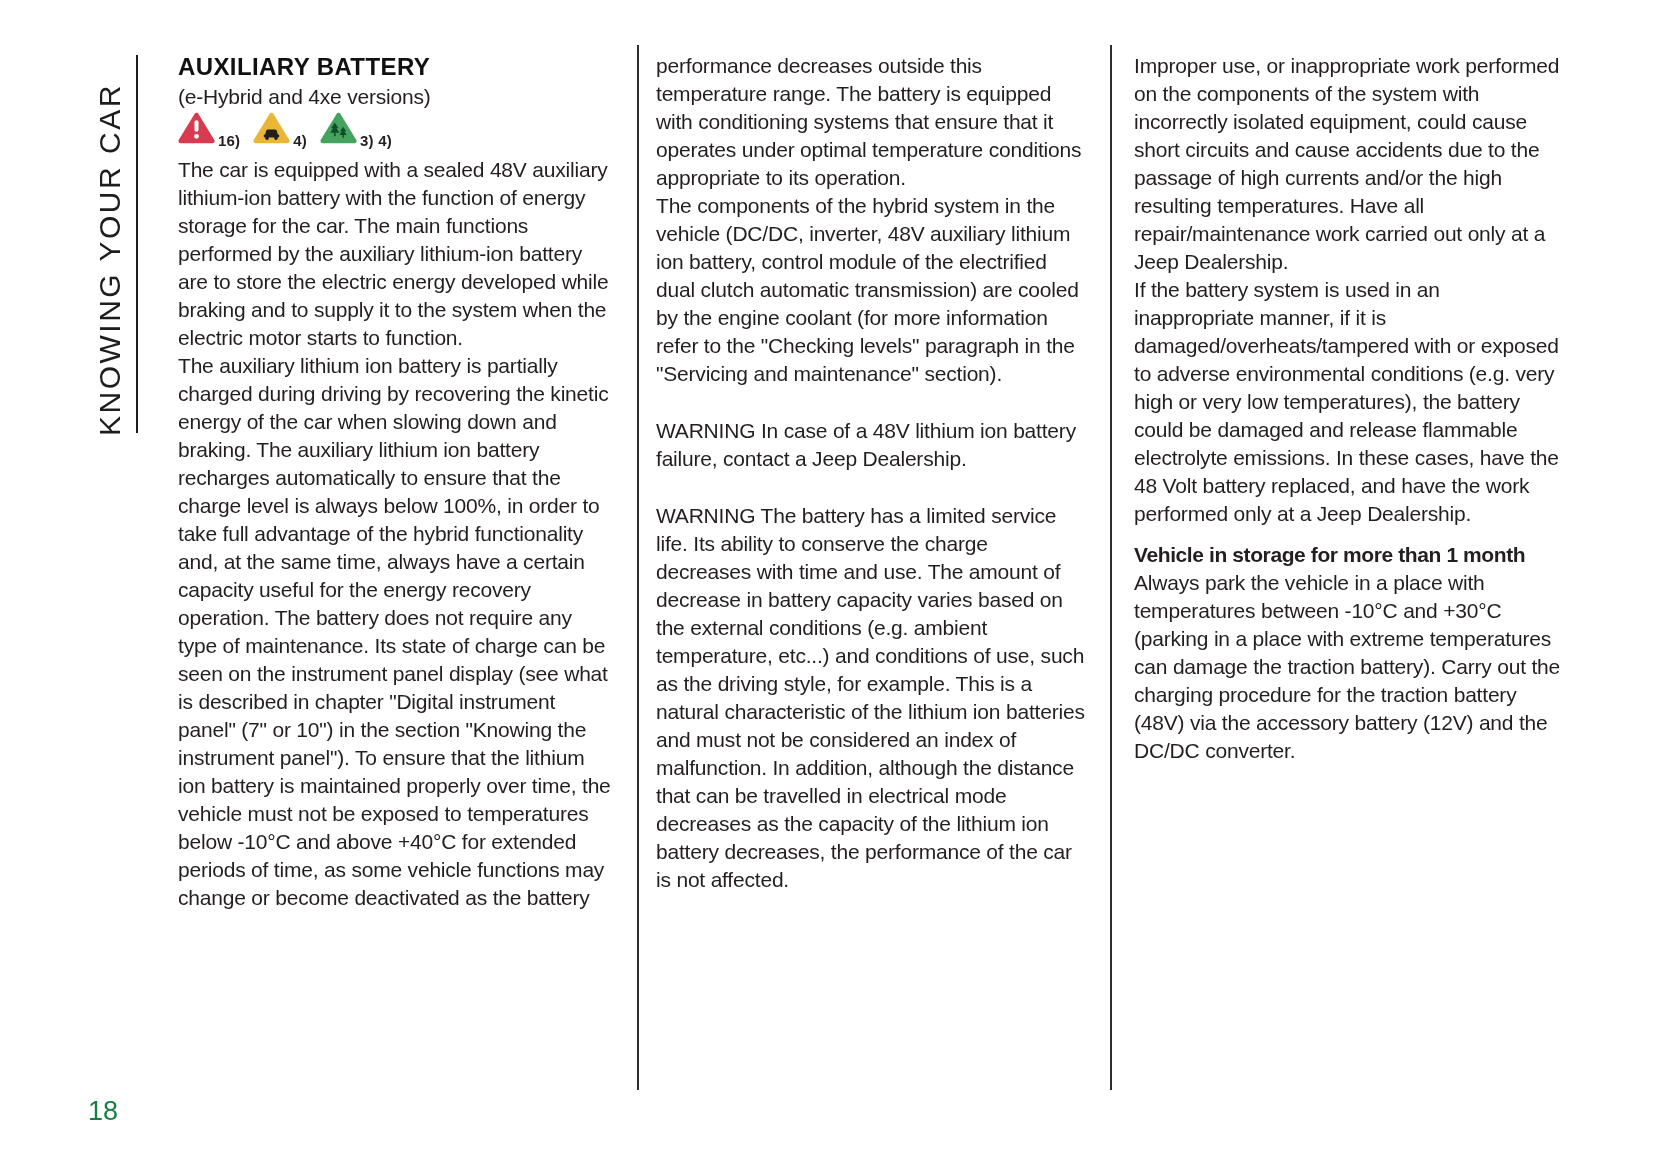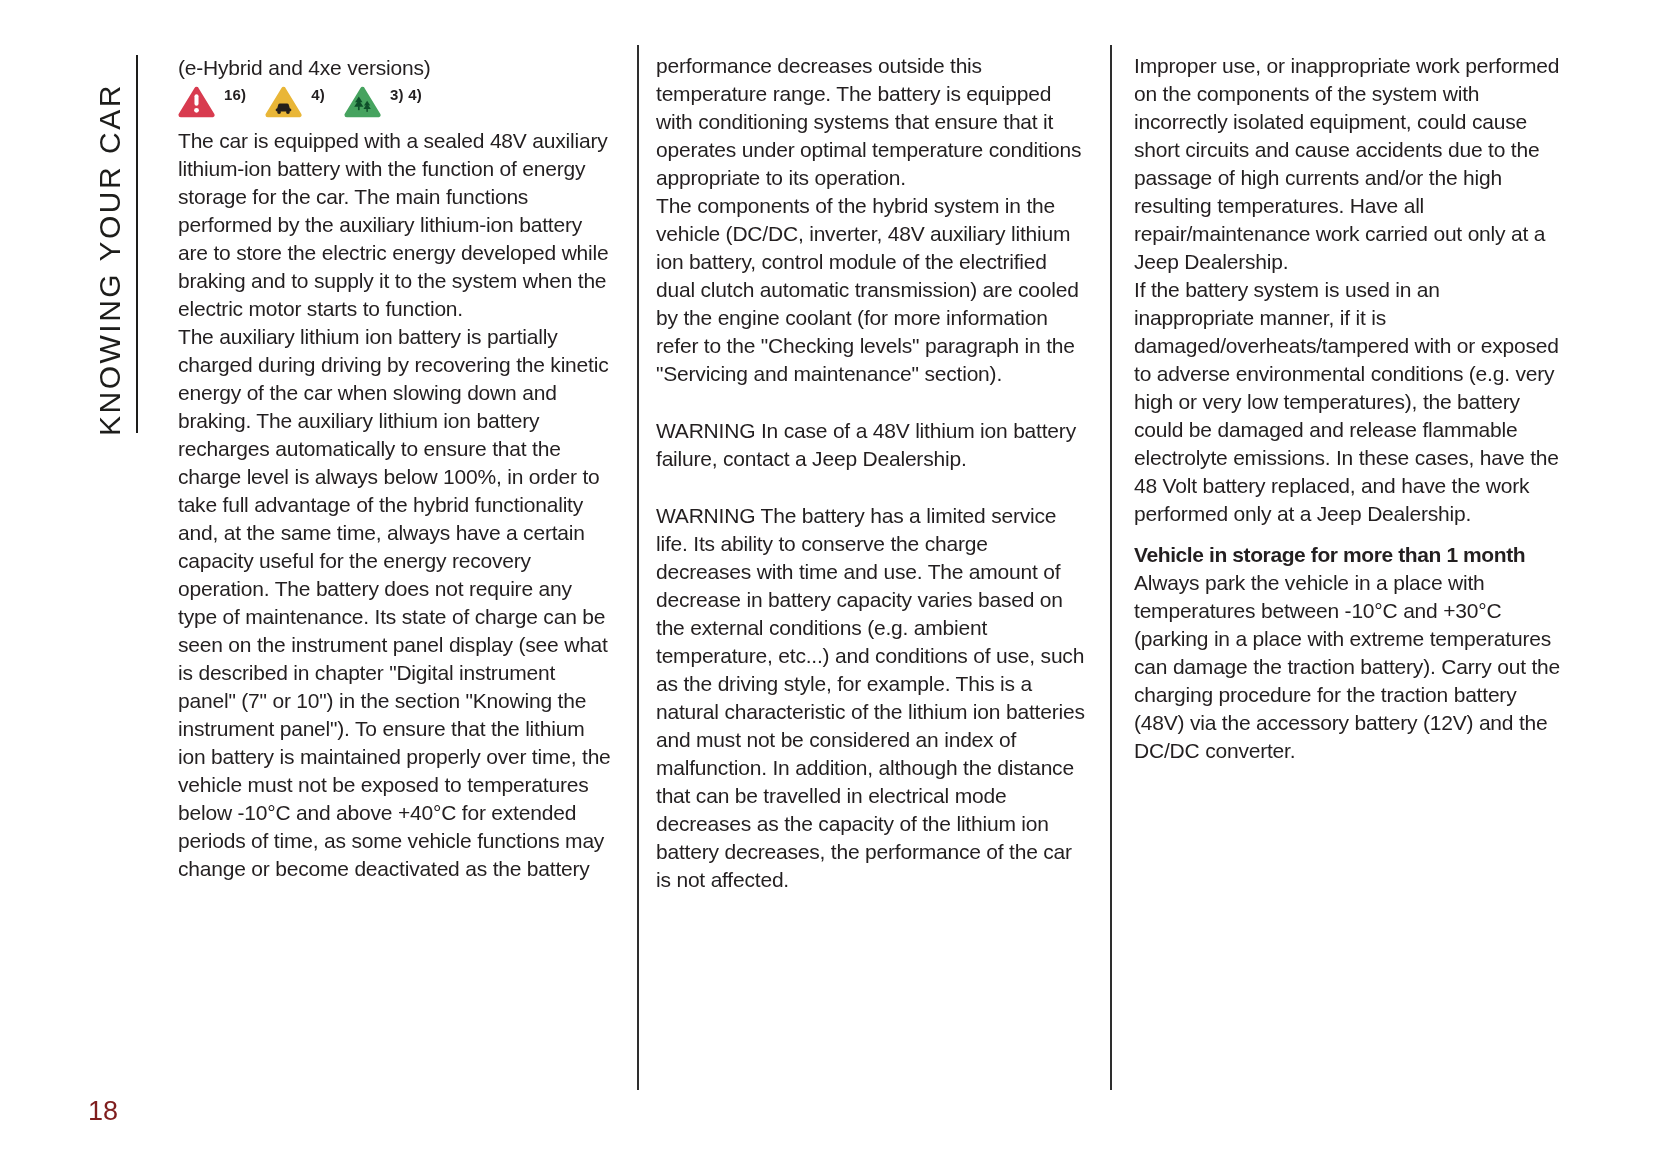--- a/index.html
+++ b/index.html
@@ -69,22 +69,22 @@
   .col-3 h1.section-heading { width: 320px; }
 
   p.sub {
     margin: 2px 0 4px 0;
     font-size: 21px;
     line-height: 28px;
     letter-spacing: -0.2px;
   }
   .icon-row {
     display: flex;
-    align-items: flex-start;
-    gap: 9px;
+    align-items: flex-end;
+    gap: 3px;
     margin: 4px 0 7px 0;
     height: 34px;
   }
   .icon-row .ref {
     font-size: 15px;
     font-weight: 700;
     letter-spacing: 0.2px;
     margin-right: 10px;
     white-space: nowrap;
   }
@@ -102,35 +102,36 @@
     font-weight: 700;
     letter-spacing: -0.4px;
     white-space: nowrap;
   }
   .page-number {
     position: absolute;
     left: 88px;
     top: 1096px;
     font-size: 27px;
     line-height: 30px;
-    color: #7f1d1d;
+    color: #15803d;
   }
 </style>
 </head>
 <body>
 
 <div class="page">
 
   <div class="sidebar-label">KNOWING YOUR CAR</div>
   <div class="sidebar-rule"></div>
 
   <div class="divider divider-1"></div>
   <div class="divider divider-2"></div>
 
   <section class="col col-1">
+    <h1 class="section-heading">AUXILIARY BATTERY</h1>
     <p class="sub">(e-Hybrid and 4xe versions)</p>
 
     <div class="icon-row">
       <span>
         <svg width="37" height="33" viewBox="0 0 40 35" aria-hidden="true">
           <path d="M20 3 L37 31 L3 31 Z" fill="#d83b4f" stroke="#d83b4f" stroke-width="5" stroke-linejoin="round"></path>
           <rect x="17.8" y="8.5" width="4.4" height="12.5" rx="2.2" fill="#ffffff"></rect>
           <circle cx="20" cy="26" r="2.6" fill="#ffffff"></circle>
         </svg>
       </span>

